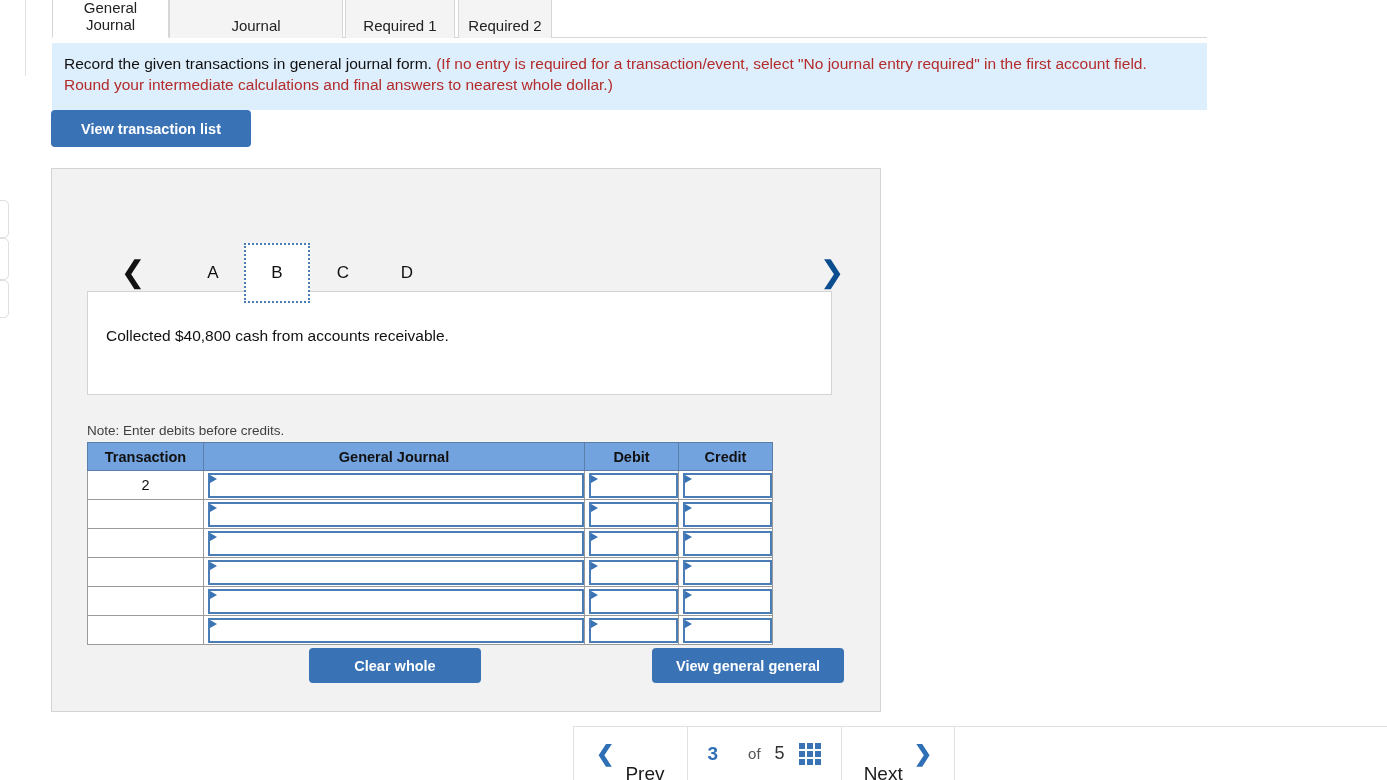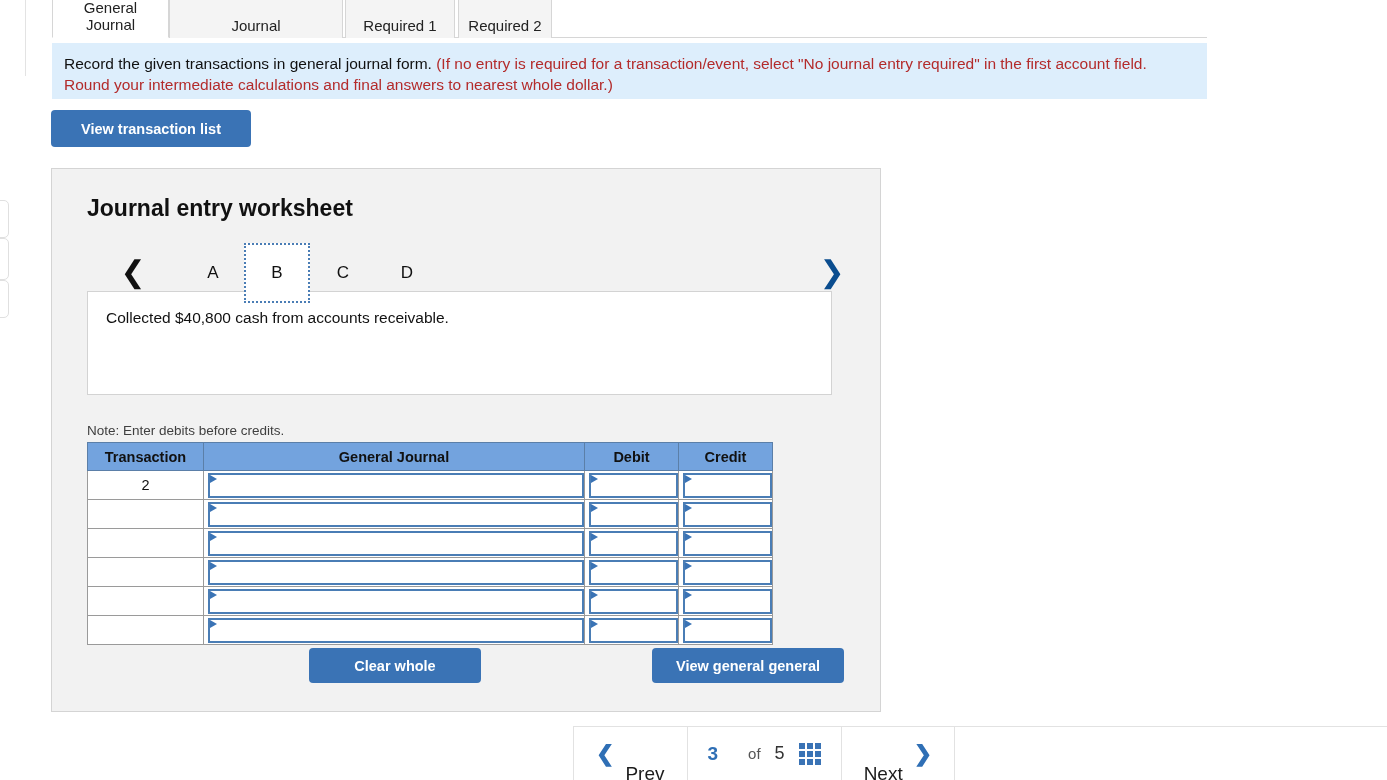--- a/index.html
+++ b/index.html
@@ -41,21 +41,21 @@
   .tab .tab-inner { display:block; }
   .tab-gj    { left:0px;   width:117px; }
   .tab-acc   { left:117px; width:174px; }
   .tab-r1    { left:293px; width:110px; }
   .tab-r2    { left:406px; width:94px; }
   .tab-gj .tab-inner { white-space:pre-line; }
 
   
   .banner {
     position:absolute; left:52px; top:43px; width:1155px; min-height:52px;
-    background:#ddeefc; padding:10px 12px 3px 12px;
+    background:#ddeefc; padding:10px 12px 14px 12px;
     font-size:15.5px; line-height:1.38; color:#111;
   }
   .banner .red { color:#b32b2b; }
 
   
   .btn {
     background:#3a73b5; color:#fff; border:none; border-radius:4px;
     font-family:"Liberation Sans", sans-serif; font-weight:bold; font-size:14.5px;
     cursor:pointer; display:inline-flex; align-items:center; justify-content:center;
   }
@@ -88,21 +88,21 @@
   }
   .pager-item.sel {
     background:#fff; border:2px dotted #4a7db5; z-index:2;
   }
   .pi0 { left:93px; }  .pi1 { left:157px; } .pi2 { left:223px; } .pi3 { left:287px; }
 
   
   .descbox {
     position:absolute; left:35px; top:122px; width:745px; height:104px;
     background:#fff; border:1px solid #d3d3d3;
-    font-size:15.5px; color:#111; padding:17px 18px;
+    font-size:15.5px; color:#111; padding:35px 18px;
   }
   .note {
     position:absolute; left:35px; top:238px;
     font-size:13.5px; color:#404040;margin-top:16px;
   }
 
   
   .jtable {
     position:absolute; left:35px; top:273px;
     border-collapse:collapse; table-layout:fixed;
@@ -194,21 +194,20 @@
   </div>
 
   <div class="banner">
     <span>Record the given transactions in general journal form. </span><span class="red">(If no entry is required for a transaction/event, select "No journal entry required" in the first account field. Round your intermediate calculations and final answers to nearest whole dollar.)</span>
   </div>
 
   <button class="btn btn-view-tx">View transaction list</button>
 
   <div class="card">
 
-    <div class="card-title">Journal entry worksheet</div>
 
     <div class="pager">
       <div class="pager-arrow left">❮</div>
       <div class="pager-item pi0">
           <span>A</span>
         </div>
       <div class="pager-item pi1 sel">
           <span>B</span>
         </div>
       <div class="pager-item pi2">

